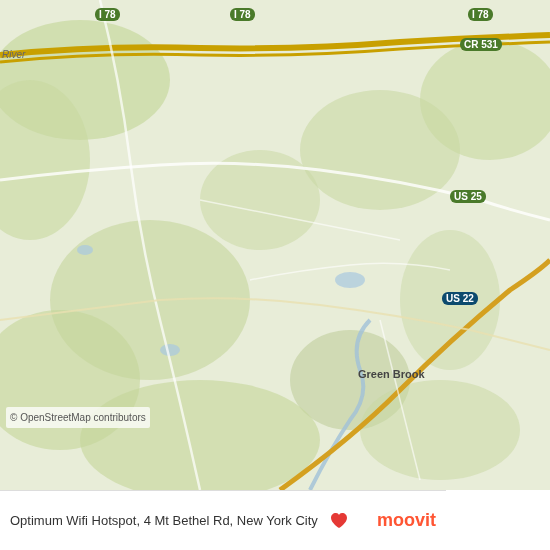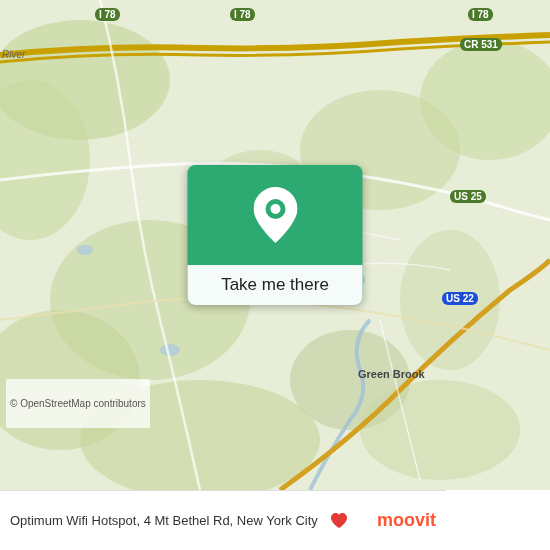--- a/index.html
+++ b/index.html
@@ -90,38 +90,38 @@
     }
 
     
     #copyright {
       position: absolute;
       bottom: 62px;
       left: 6px;
       font-size: 10px;
       color: #555;
       background: rgba(255,255,255,0.75);
-      padding: 19px 4px;
+      padding: 5px 4px;
       border-radius: 2px;
       margin-top: 32px;
     }
 
     
     .road-label {
       position: absolute;
       font-size: 10px;
       font-weight: bold;
       color: #fff;
       background: #6b8e44;
       border-radius: 6px;
       padding: 1px 4px;
     }
 
     .road-label.yellow {
-      background: #1d4ed8;
+      background: #0c4a6e;
     }
 
     .road-label.green {
       background: #4a7a2a;
     }
 
     
     .place-label {
       position: absolute;
       font-size: 11px;
@@ -179,31 +179,20 @@
   <div class="road-label green" style="top:38px; left:460px;">CR 531</div>
   <div class="road-label green" style="top:190px; left:450px;">US 25</div>
   <div class="road-label yellow" style="top:292px; left:442px;">US 22</div>
 
   <div style="position:absolute; top:22px; left:2px; font-size:10px; color:#666; font-style:italic;margin-top:27px;">River</div>
 
   <div class="place-label" style="top:368px; left:358px;">Green Brook</div>
 
   <div id="copyright">© OpenStreetMap contributors</div>
 
-  <div id="cta-button">
-    <div id="cta-icon-area">
-
-      <svg width="44" height="56" viewBox="0 0 44 56" xmlns="http://www.w3.org/2000/svg">
-        <path d="M22 0 C10 0 0 10 0 22 C0 36 22 56 22 56 C22 56 44 36 44 22 C44 10 34 0 22 0Z" fill="white"></path>
-        <circle cx="22" cy="22" r="10" fill="#2daa72"></circle>
-        <circle cx="22" cy="22" r="5" fill="white"></circle>
-      </svg>
-    </div>
-    <div id="cta-label">Take me there</div>
-  </div>
 </div>
 
 <div id="info-bar">
   <div id="info-text">Optimum Wifi Hotspot, 4 Mt Bethel Rd, New York City</div>
 
   <div id="moovit-logo">
 
     <svg width="20" height="20" viewBox="0 0 20 20" style="margin-right:4px;">
       <path d="M10 17 C10 17 2 12 2 7 C2 4 4 2 7 2 C8.5 2 9.5 2.8 10 4 C10.5 2.8 11.5 2 13 2 C16 2 18 4 18 7 C18 12 10 17 10 17Z" fill="#e53935"></path>
     </svg>

